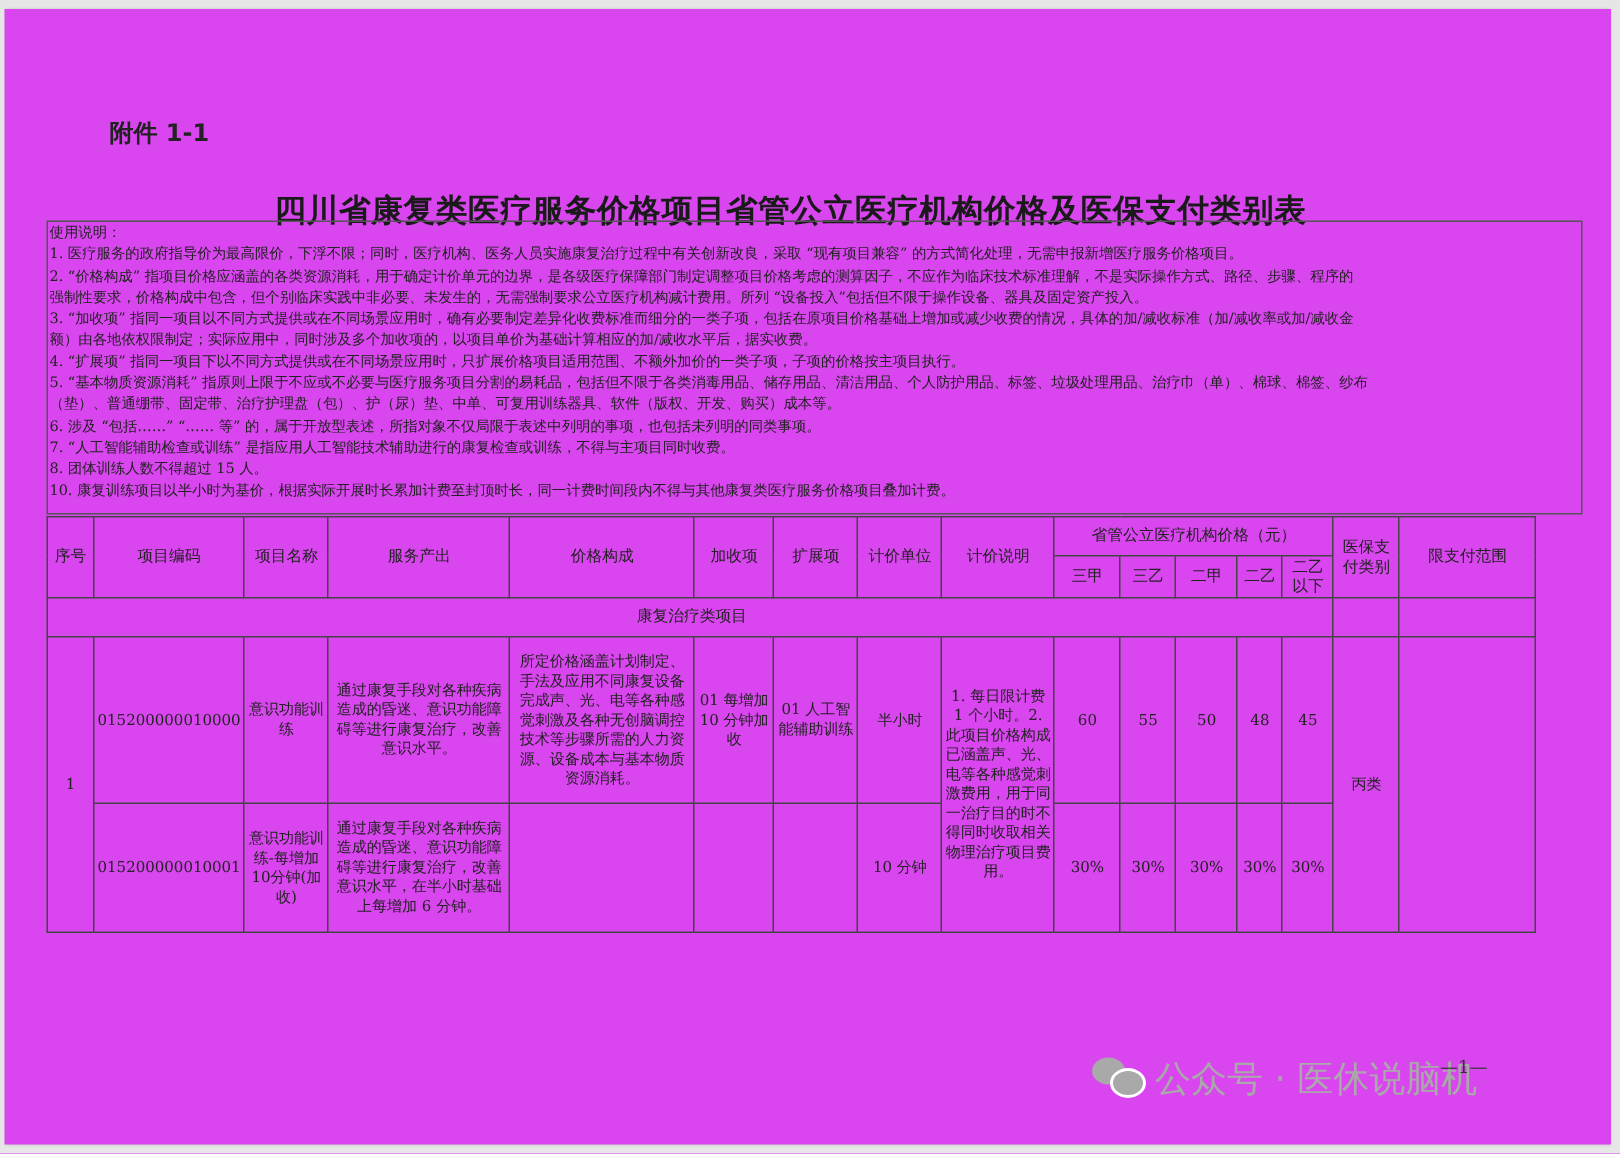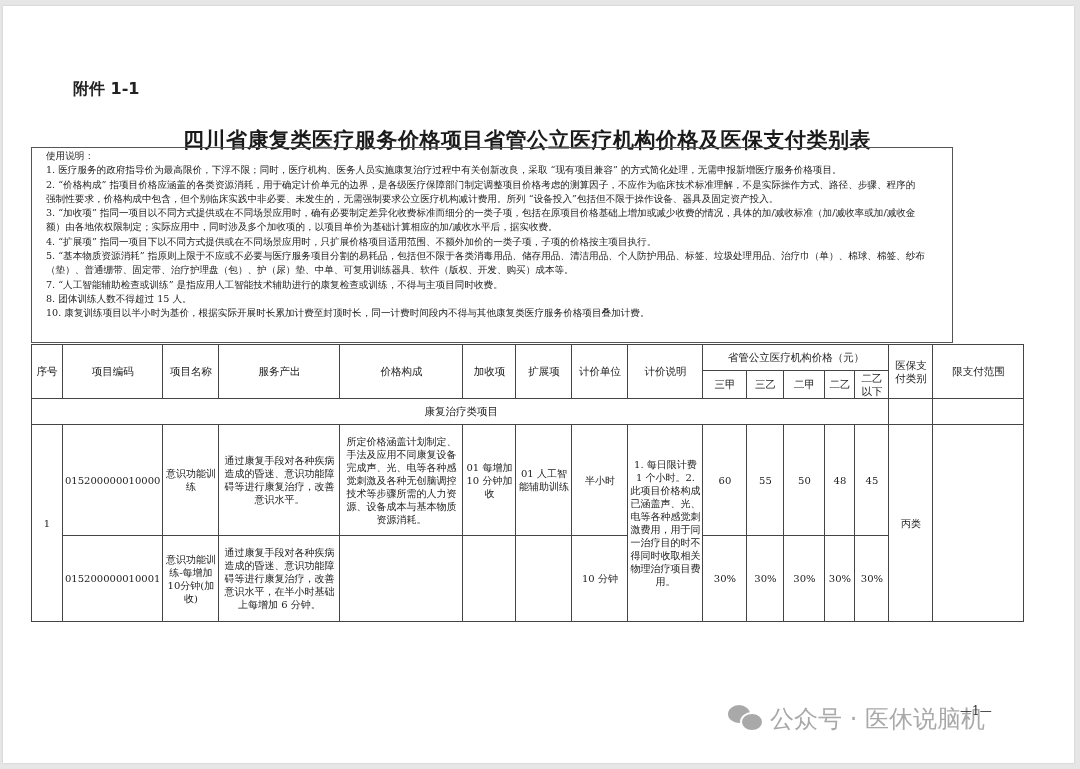--- a/index.html
+++ b/index.html
@@ -1,23 +1,23 @@
 <!DOCTYPE html>
 <html><head>
 <meta charset="utf-8">
 <style>
   html, body { margin:0; padding:0; }
   body { width:1080px; height:769px; background:#e6e6e6; position:relative; overflow:hidden;
          font-family:"DejaVu Serif", "Liberation Serif", serif; color:#1a1a1a; }
-  .page { position:absolute; left:3px; top:6px; width:1071px; height:757px; background:#ffffff;
+  .page { position:absolute; left:3px; top:6px; width:1071px; height:757px; background:#d946ef;
           box-shadow:0 0 2px rgba(0,0,0,0.15); }
   .attach { position:absolute; left:70px; top:73px; font-size:16px; font-family:"DejaVu Sans","Liberation Sans",sans-serif; font-weight:bold; color:#222; }
   .title { position:absolute; left:180px; top:120px; width:720px; font-size:21px; font-weight:bold; letter-spacing:0.5px; white-space:nowrap; font-family:"DejaVu Serif","Liberation Serif",serif; }
-  .notes { position:absolute; left:31px; top:147px; width:922px; height:196px; border:1px solid #555; box-sizing:border-box;
-           padding:1px 14px; font-size:9.6px; line-height:14.3px; color:#222; }
+  .notes { position:absolute; left:31px; top:147px; width:1024px; height:196px; border:1px solid #555; box-sizing:border-box;
+           padding:1px 1px; font-size:9.6px; line-height:14.3px; color:#222; }
   .notes div { white-space:nowrap; overflow:hidden; }
   table.grid { position:absolute; left:31px; top:344px; border-collapse:collapse; table-layout:fixed;
                font-size:10px; color:#222; }
   table.grid td, table.grid th { border:1px solid #444; text-align:center; vertical-align:middle; padding:0 2px; line-height:13px; }
   table.grid th { font-family:"DejaVu Sans","Liberation Sans",sans-serif; font-weight:normal; font-size:10.5px; }
   .cat { text-align:right; font-family:"DejaVu Sans","Liberation Sans",sans-serif; font-size:10.5px; padding-left:4px !important; }
   .pagenum { position:absolute; left:960px; top:704px; font-size:12px; color:#333; }
   .watermark { position:absolute; left:728px; top:703px; font-family:"DejaVu Sans","Liberation Sans",sans-serif; font-size:24px; color:#a9a9a9; display:flex; align-items:flex-start; gap:6px; }
   .wm-icon { width:36px; height:28px; position:relative; }
   .bub1 { position:absolute; left:0; top:2px; width:22px; height:18px; background:#a9a9a9; border-radius:50%; }
@@ -34,20 +34,21 @@
 <div class="notes">
   <div>使用说明：</div>
   <div>1. 医疗服务的政府指导价为最高限价，下浮不限；同时，医疗机构、医务人员实施康复治疗过程中有关创新改良，采取 “现有项目兼容” 的方式简化处理，无需申报新增医疗服务价格项目。</div>
   <div>2. “价格构成” 指项目价格应涵盖的各类资源消耗，用于确定计价单元的边界，是各级医疗保障部门制定调整项目价格考虑的测算因子，不应作为临床技术标准理解，不是实际操作方式、路径、步骤、程序的</div>
   <div>强制性要求，价格构成中包含，但个别临床实践中非必要、未发生的，无需强制要求公立医疗机构减计费用。所列 “设备投入”包括但不限于操作设备、器具及固定资产投入。</div>
   <div>3. “加收项” 指同一项目以不同方式提供或在不同场景应用时，确有必要制定差异化收费标准而细分的一类子项，包括在原项目价格基础上增加或减少收费的情况，具体的加/减收标准（加/减收率或加/减收金</div>
   <div>额）由各地依权限制定；实际应用中，同时涉及多个加收项的，以项目单价为基础计算相应的加/减收水平后，据实收费。</div>
   <div>4. “扩展项” 指同一项目下以不同方式提供或在不同场景应用时，只扩展价格项目适用范围、不额外加价的一类子项，子项的价格按主项目执行。</div>
   <div>5. “基本物质资源消耗” 指原则上限于不应或不必要与医疗服务项目分割的易耗品，包括但不限于各类消毒用品、储存用品、清洁用品、个人防护用品、标签、垃圾处理用品、治疗巾（单）、棉球、棉签、纱布</div>
   <div>（垫）、普通绷带、固定带、治疗护理盘（包）、护（尿）垫、中单、可复用训练器具、软件（版权、开发、购买）成本等。</div>
+  <div>6. 涉及 “包括……” “…… 等” 的，属于开放型表述，所指对象不仅局限于表述中列明的事项，也包括未列明的同类事项。</div>
   <div>7. “人工智能辅助检查或训练” 是指应用人工智能技术辅助进行的康复检查或训练，不得与主项目同时收费。</div>
   <div>8. 团体训练人数不得超过 15 人。</div>
   <div>10. 康复训练项目以半小时为基价，根据实际开展时长累加计费至封顶时长，同一计费时间段内不得与其他康复类医疗服务价格项目叠加计费。</div>
 </div>
 
 <table class="grid">
   <colgroup>
     <col style="width:31px">
       <col style="width:95px">
       <col style="width:56px">

